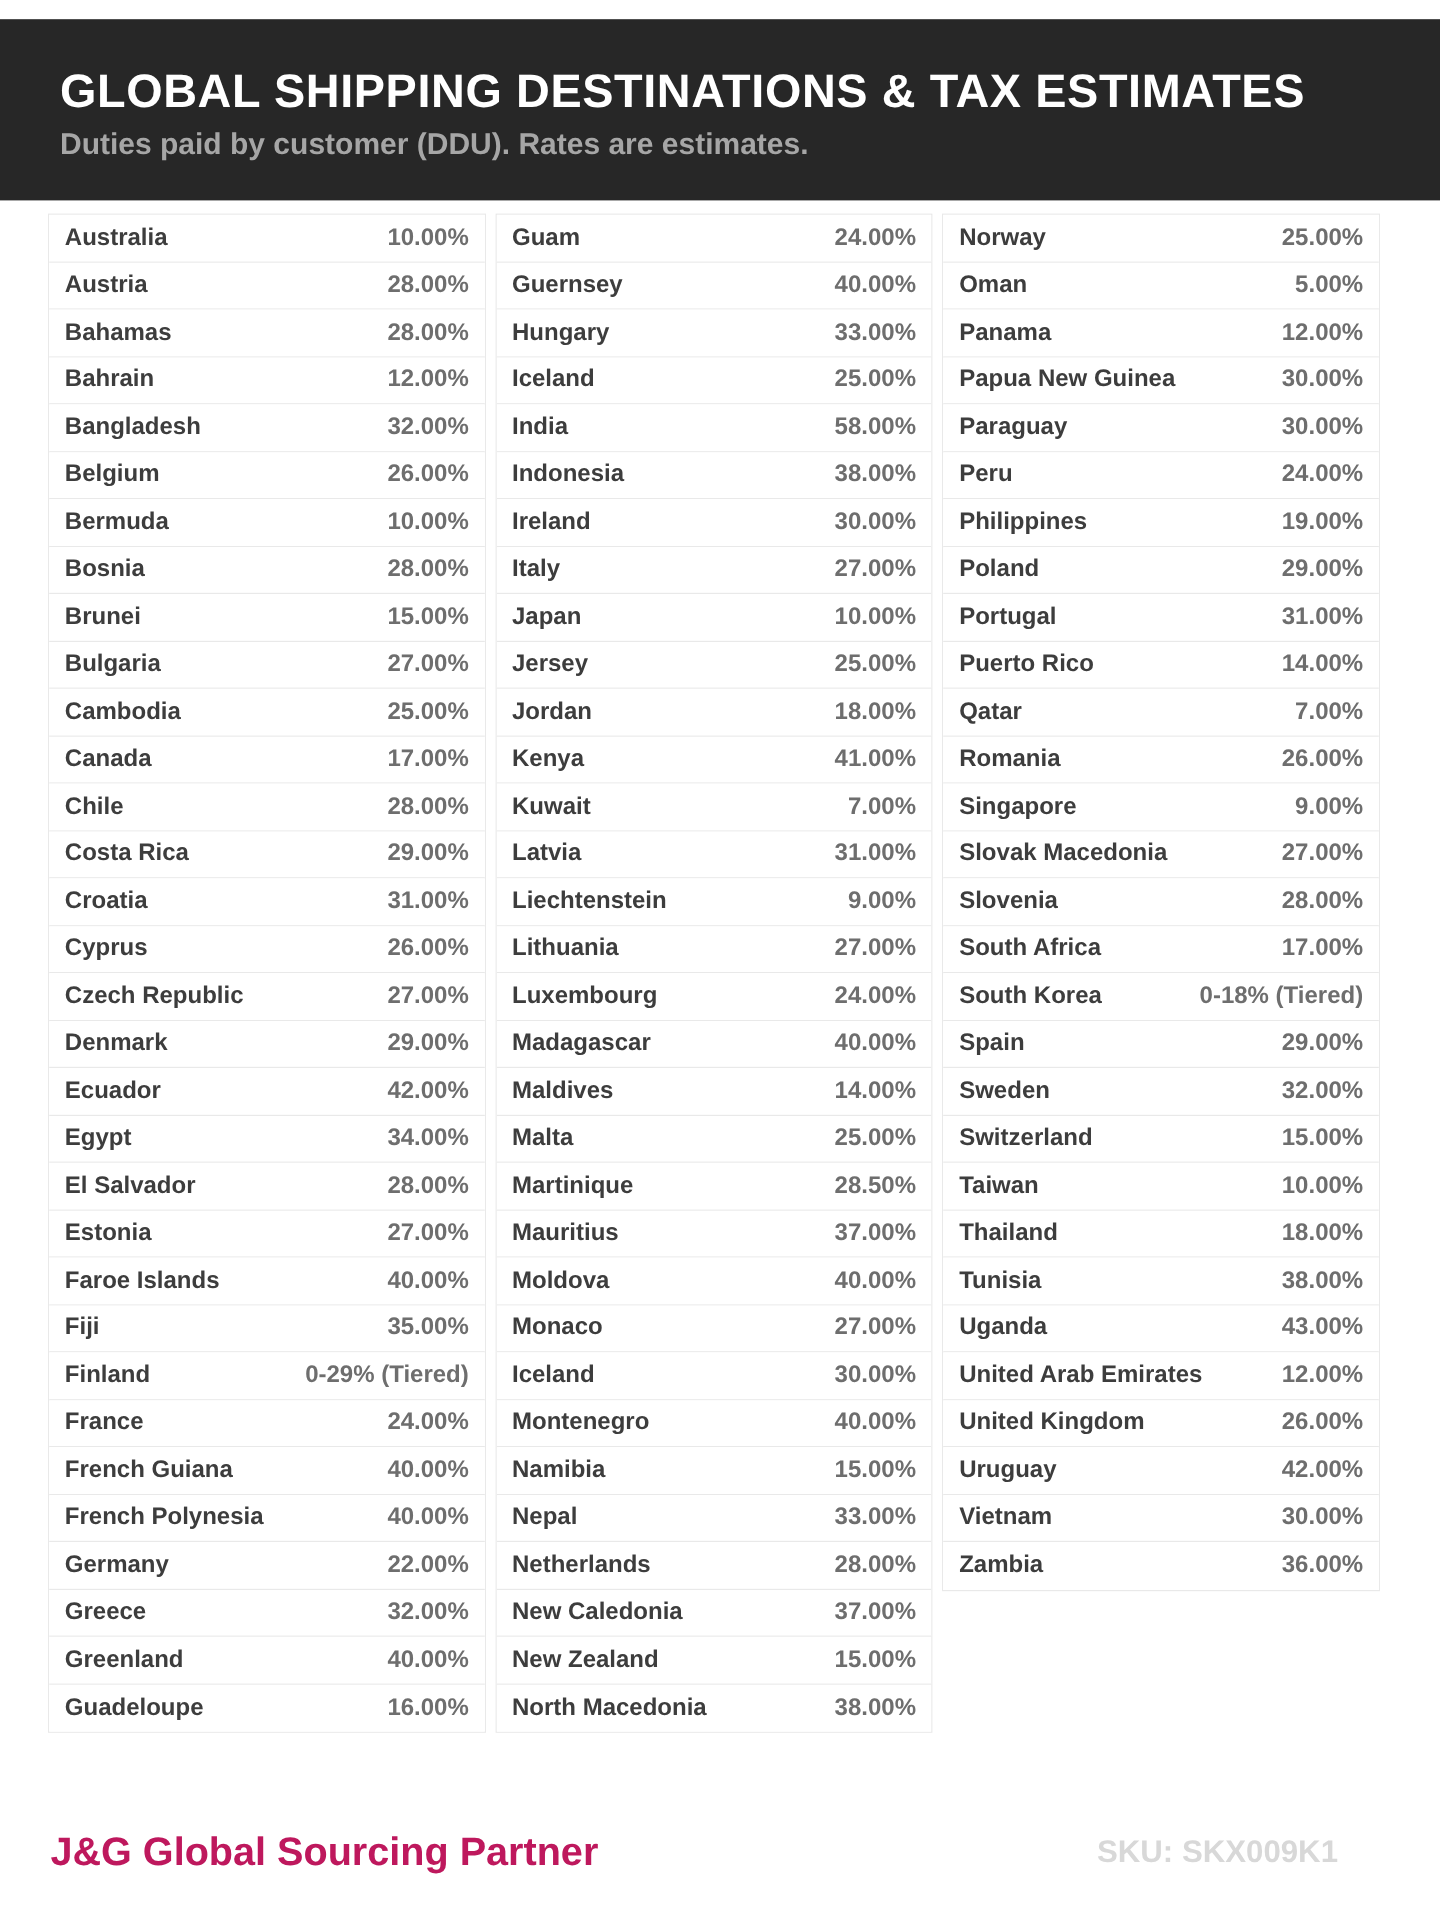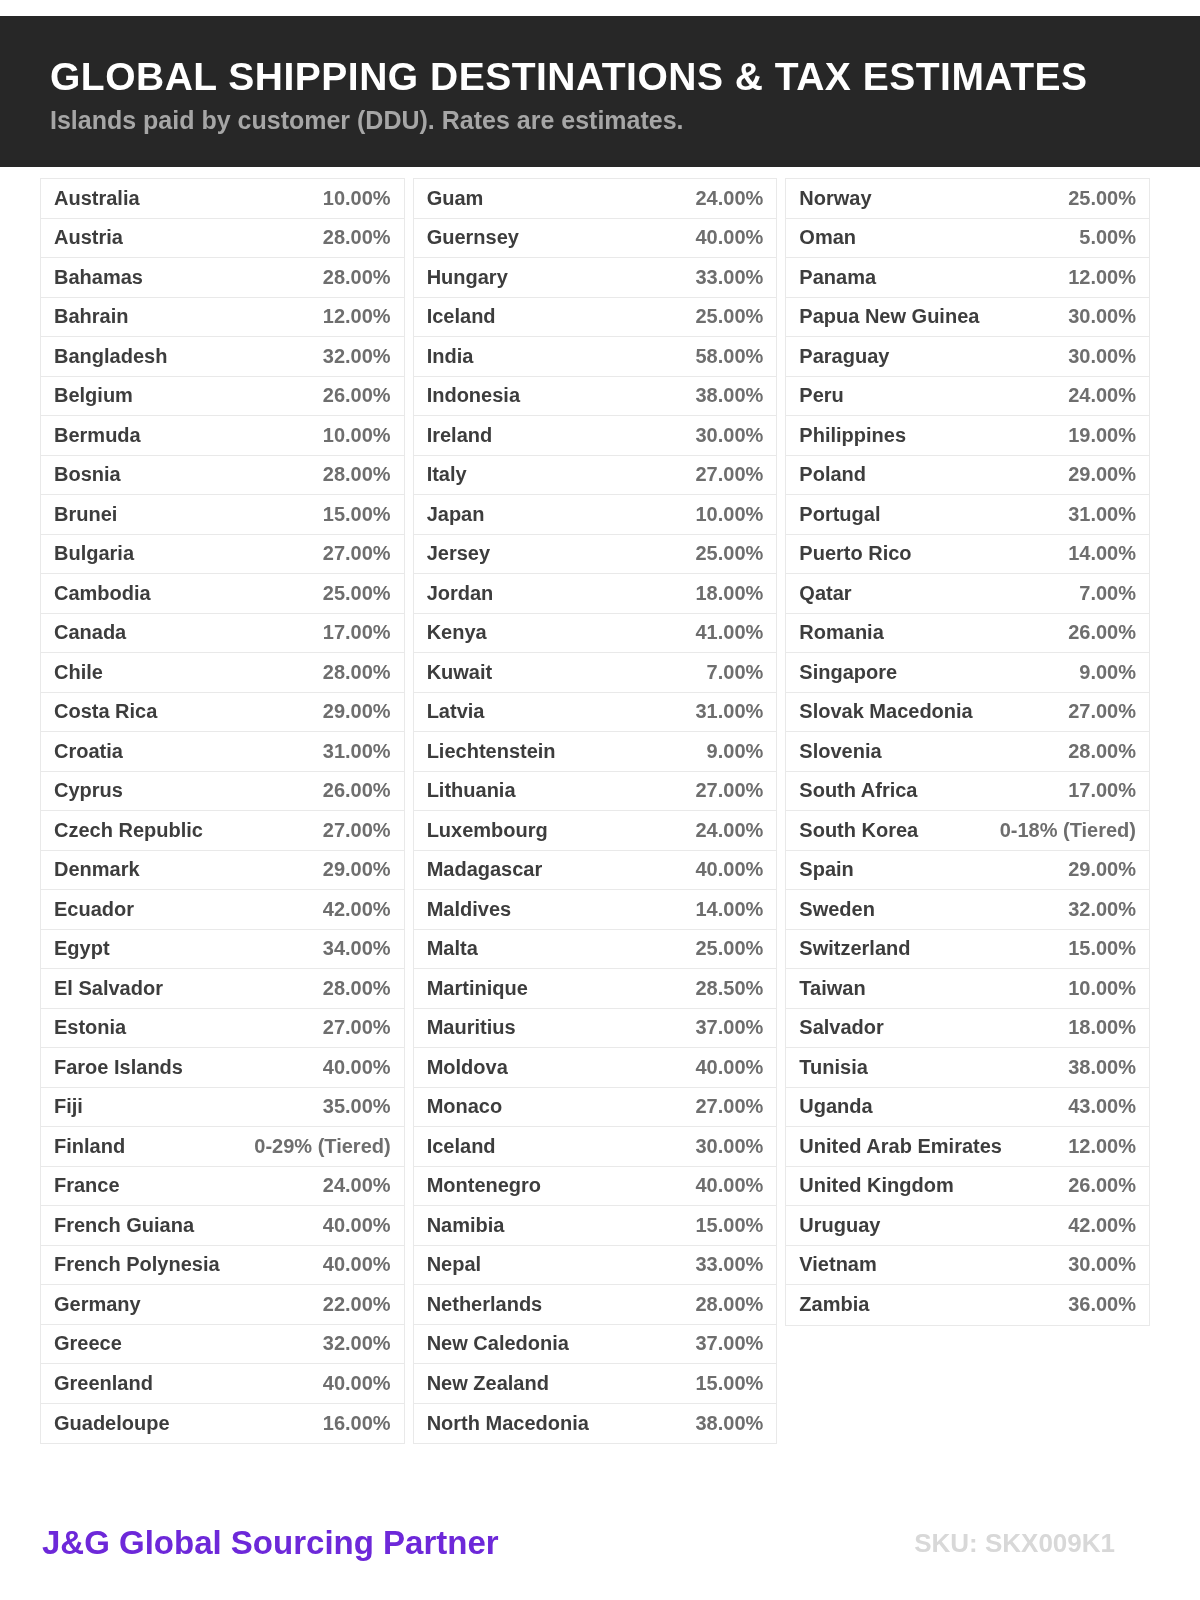--- a/index.html
+++ b/index.html
@@ -71,39 +71,39 @@
   }
   .footer {
     position: absolute;
     left: 42px; right: 85px;
     top: 1524px;
     display: flex;
     justify-content: space-between;
     align-items: center;
   }
   .brand {
-    color: #6d28d9;
+    color: #be185d;
     font-size: 33px;
     font-weight: 700;
     white-space: nowrap;
   }
   .sku {
     color: #d8d8d8;
     font-size: 26px;
     font-weight: 700;
     white-space: nowrap;
     text-align: center;
   }
 </style>
 </head>
 <body>
 
 <div class="header">
   <div class="title">GLOBAL SHIPPING DESTINATIONS &amp; TAX ESTIMATES</div>
-  <div class="subtitle">Islands paid by customer (DDU). Rates are estimates.</div>
+  <div class="subtitle">Duties paid by customer (DDU). Rates are estimates.</div>
 </div>
 
 <div class="table">
   <div class="col">
       <div class="row">
         <span class="country">Australia</span>
         <span class="rate">10.00%</span>
       </div>
       <div class="row">
         <span class="country">Austria</span>
@@ -439,21 +439,21 @@
       </div>
       <div class="row">
         <span class="country">Switzerland</span>
         <span class="rate">15.00%</span>
       </div>
       <div class="row">
         <span class="country">Taiwan</span>
         <span class="rate">10.00%</span>
       </div>
       <div class="row">
-        <span class="country">Salvador</span>
+        <span class="country">Thailand</span>
         <span class="rate">18.00%</span>
       </div>
       <div class="row">
         <span class="country">Tunisia</span>
         <span class="rate">38.00%</span>
       </div>
       <div class="row">
         <span class="country">Uganda</span>
         <span class="rate">43.00%</span>
       </div>

